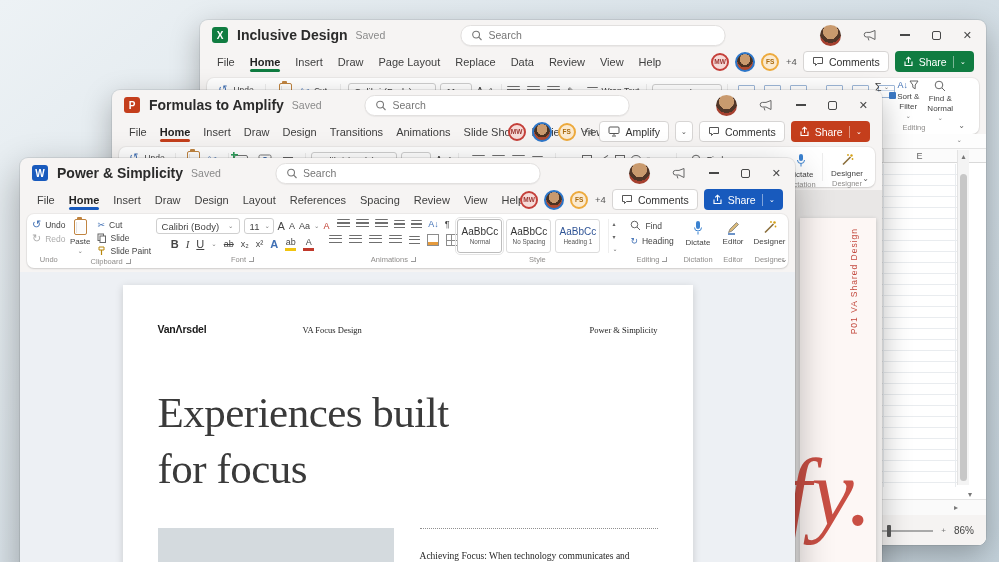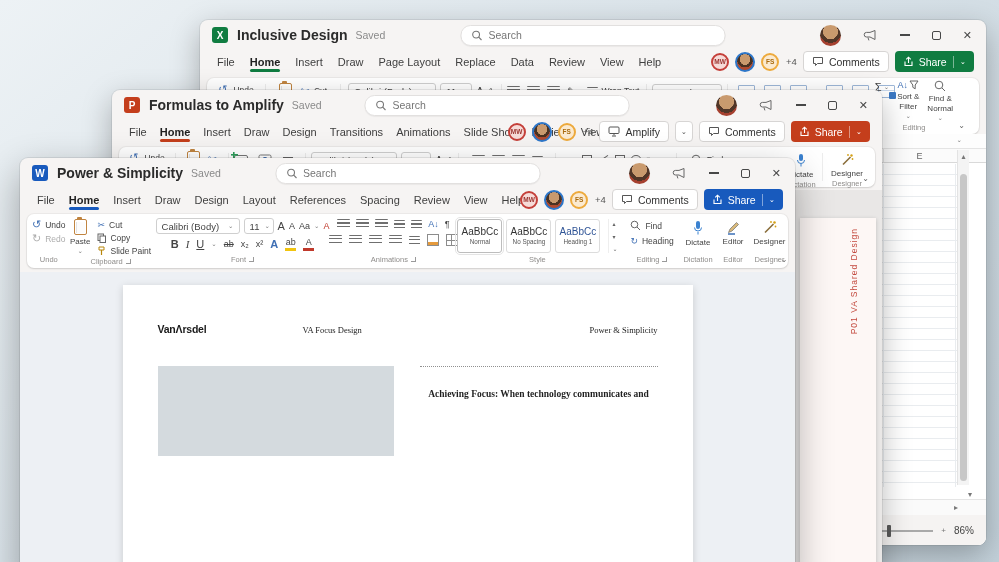--- a/index.html
+++ b/index.html
@@ -152,21 +152,21 @@
   height:600px; padding:38px 35px 0; }
 .page-header { display:flex; align-items:baseline; }
 .logo { font-size:10.5px; font-weight:bold; color:#1a1a1a; letter-spacing:-.2px; }
 .ph-center { font-family:"Liberation Serif", serif; font-size:8.5px; color:#222; margin-left:96px; }
 .ph-right { font-family:"Liberation Serif", serif; font-size:8.5px; color:#222; margin-left:auto; }
 .doc-heading { font-family:"Liberation Serif", serif; font-size:43px; color:#3a3a3a; line-height:1.3;
   margin-top:50px; max-width:330px; letter-spacing:-.5px; }
 .two-col { display:flex; margin-top:31px; }
 .img-ph { width:240px; height:90px; background:#d4dade; }
 .col-r { width:242px; margin-left:26px; border-top:1px dotted #909090; padding-top:22px; }
-.col-r p { font-family:"Liberation Serif", serif; font-weight:bold; font-size:9.5px; color:#1f1f1f;text-align:center; }
+.col-r p { font-family:"Liberation Serif", serif; font-weight:normal; font-size:9.5px; color:#1f1f1f; }
 
 svg { display:block; }
 </style>
 </head>
 <body>
 
 <div class="window win-excel">
   <div class="titlebar">
     <span class="appicon ic-excel">X</span>
     <span class="doc-title">Inclusive Design</span>
@@ -539,20 +539,21 @@
         <div class="rg-label">
             <span>Designer</span>
           </div>
       </div>
       <span class="ribbon-chev" style="right:2px;">⌄</span>
     </div>
   </div>
   <div class="pp-stage">
     <div class="slide">
       <span class="vtext">P01   VA Shared Design</span>
+      <span class="bigfy">fy.</span>
     </div>
   </div>
 </div>
 
 <div class="window win-word">
   <div class="titlebar">
     <span class="appicon ic-word">W</span>
     <span class="doc-title">Power &amp; Simplicity</span>
     <span class="saved">Saved</span>
     <div class="searchbar">
@@ -640,21 +641,21 @@
         <span style="display:flex; flex-direction:column; gap:3px; margin-top:1px;">
           <span class="smallbtn">
             <span class="gl-sm gl-blue">✂</span>
             <span>Cut</span>
           </span>
           <span class="smallbtn">
             <svg width="9" height="10">
                 <rect x="1" y="1" width="5.5" height="6.5" fill="none" stroke="#666" stroke-width="1"></rect>
                 <rect x="3" y="3" width="5.5" height="6.5" fill="#fff" stroke="#666" stroke-width="1"></rect>
               </svg>
-            <span>Copy</span>
+            <span>Slide</span>
           </span>
           <span class="smallbtn">
             <svg width="9" height="10">
                 <path d="M2 1 h5 v3 h-5 z" fill="none" stroke="#b8860b" stroke-width="1"></path>
                 <path d="M4.5 4 v5" stroke="#b8860b" stroke-width="1.2"></path>
               </svg>
             <span>Slide Paint</span>
           </span>
         </span>
       </div>
@@ -817,20 +818,21 @@
       <span class="ribbon-chev" style="right:3px;">⌄</span>
     </div>
   </div>
   <div class="docarea">
     <div class="page">
       <div class="page-header">
         <span class="logo">VanΛrsdel</span>
         <span class="ph-center">VA Focus Design</span>
         <span class="ph-right">Power &amp; Simplicity</span>
       </div>
+      <div class="doc-heading">Experiences built for focus</div>
       <div class="two-col">
         <div class="img-ph"></div>
         <div class="col-r">
           <p>Achieving Focus: When technology communicates and</p>
         </div>
       </div>
     </div>
   </div>
 </div>
 

